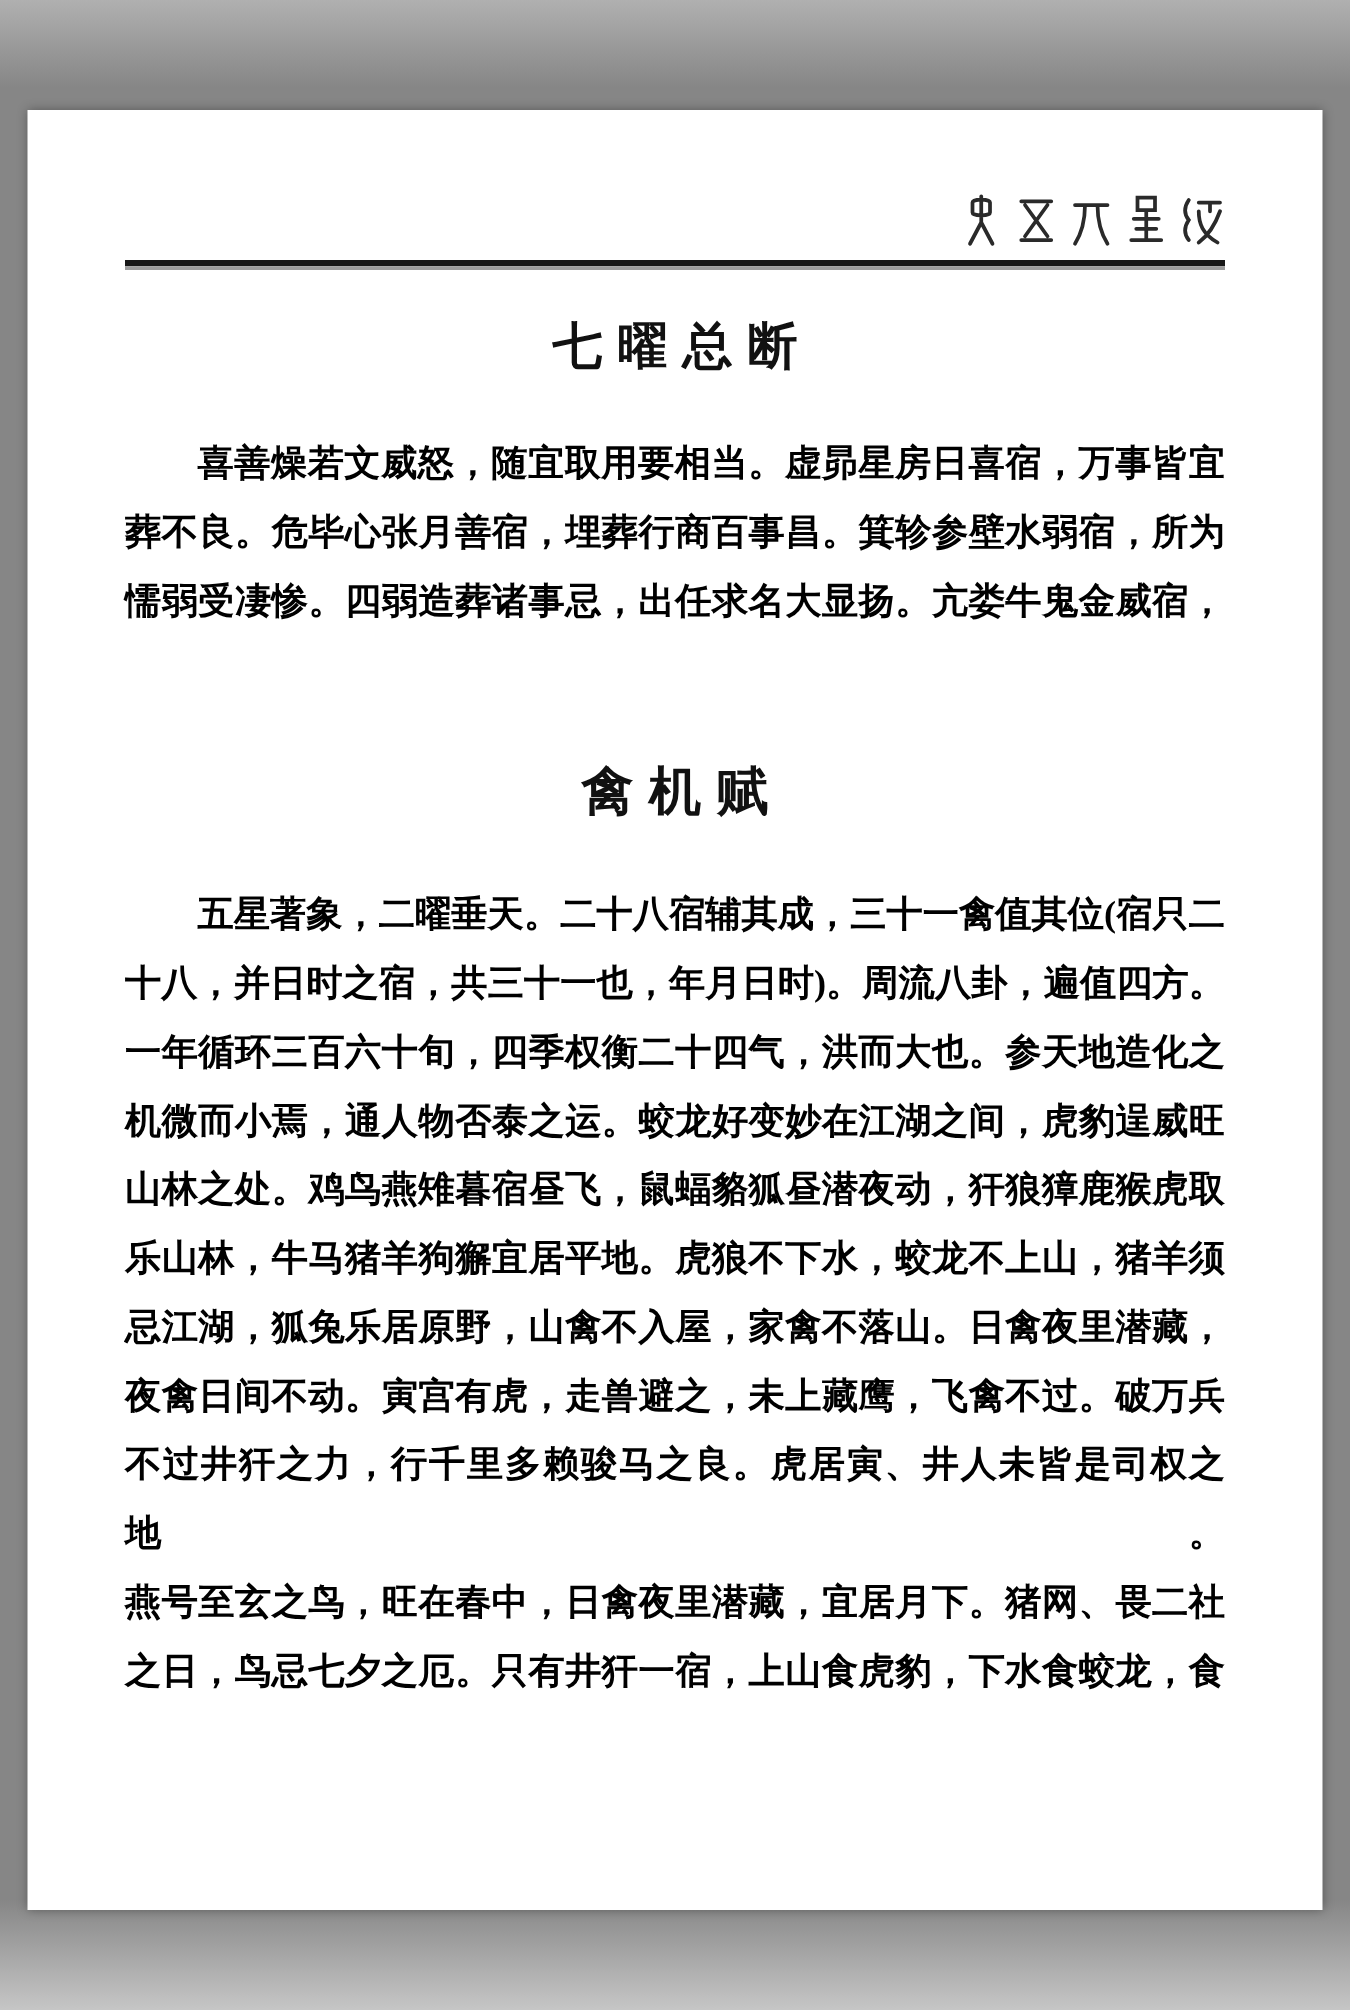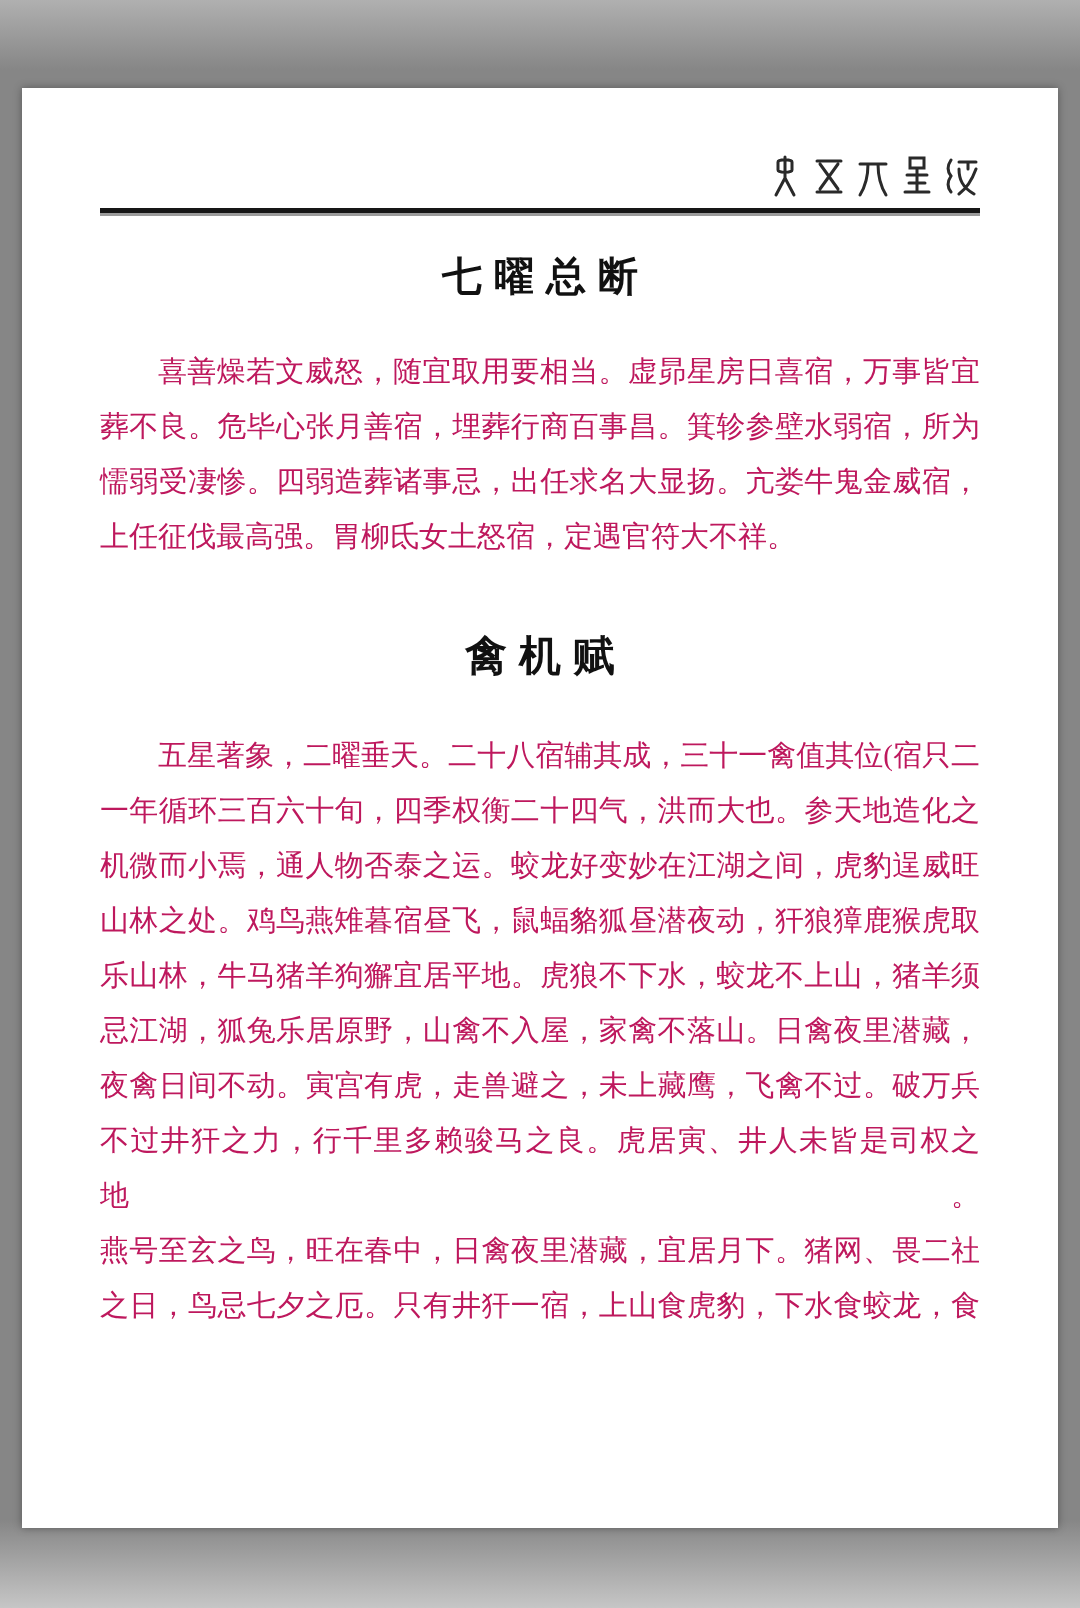--- a/index.html
+++ b/index.html
@@ -32,23 +32,23 @@
   .rule-black{ height:5px; background:#161616; }
   .rule-gray{ height:3px; background:#9b9b9b; }
   
   .sec-title{
     text-align:center;
     font-size:40px; font-weight:bold;
     letter-spacing:12px; text-indent:12px;
     margin-top:33px;
     color:#111;
   }
-  .sec-title.second{ margin-top:64px; font-size:42px; }
+  .sec-title.second{ margin-top:96px; font-size:42px; }
   
-  .para{ font-size:29px; line-height:55px; color:#be185d; }
+  .para{ font-size:29px; line-height:55px; color:#000000;font-weight:bold; }
   .para.first-para{ margin-top:40px; }
   .para.body-para{ margin-top:44px; }
   .line{ text-align:justify; text-align-last:justify; }
   .line.nofill{ text-align-last:left; }
   .line.indent{ text-indent:2em; }
 </style>
 </head>
 <body>
 
 <div class="canvas">
@@ -77,27 +77,27 @@
       <div class="rule-black"></div>
       <div class="rule-gray"></div>
     </div>
 
     <h1 class="sec-title">七曜总断</h1>
 
     <div class="para first-para">
         <div class="line indent">喜善燥若文威怒，随宜取用要相当。虚昴星房日喜宿，万事皆宜</div>
         <div class="line">葬不良。危毕心张月善宿，埋葬行商百事昌。箕轸参壁水弱宿，所为</div>
         <div class="line">懦弱受凄惨。四弱造葬诸事忌，出任求名大显扬。亢娄牛鬼金威宿，</div>
-        <div class="line nofill">上任征伐最高强。胃柳氐女土怒宿，定遇官符大不祥。</div>
       </div>
 
     <h1 class="sec-title second">禽机赋</h1>
 
     <div class="para body-para">
         <div class="line indent">五星著象，二曜垂天。二十八宿辅其成，三十一禽值其位(宿只二</div>
+        <div class="line">十八，并日时之宿，共三十一也，年月日时)。周流八卦，遍值四方。</div>
         <div class="line">一年循环三百六十旬，四季权衡二十四气，洪而大也。参天地造化之</div>
         <div class="line">机微而小焉，通人物否泰之运。蛟龙好变妙在江湖之间，虎豹逞威旺</div>
         <div class="line">山林之处。鸡鸟燕雉暮宿昼飞，鼠蝠貉狐昼潜夜动，犴狼獐鹿猴虎取</div>
         <div class="line">乐山林，牛马猪羊狗獬宜居平地。虎狼不下水，蛟龙不上山，猪羊须</div>
         <div class="line">忌江湖，狐兔乐居原野，山禽不入屋，家禽不落山。日禽夜里潜藏，</div>
         <div class="line">夜禽日间不动。寅宫有虎，走兽避之，未上藏鹰，飞禽不过。破万兵</div>
         <div class="line">不过井犴之力，行千里多赖骏马之良。虎居寅、井人未皆是司权之地。</div>
         <div class="line">燕号至玄之鸟，旺在春中，日禽夜里潜藏，宜居月下。猪网、畏二社</div>
         <div class="line">之日，鸟忌七夕之厄。只有井犴一宿，上山食虎豹，下水食蛟龙，食</div>
       </div>

